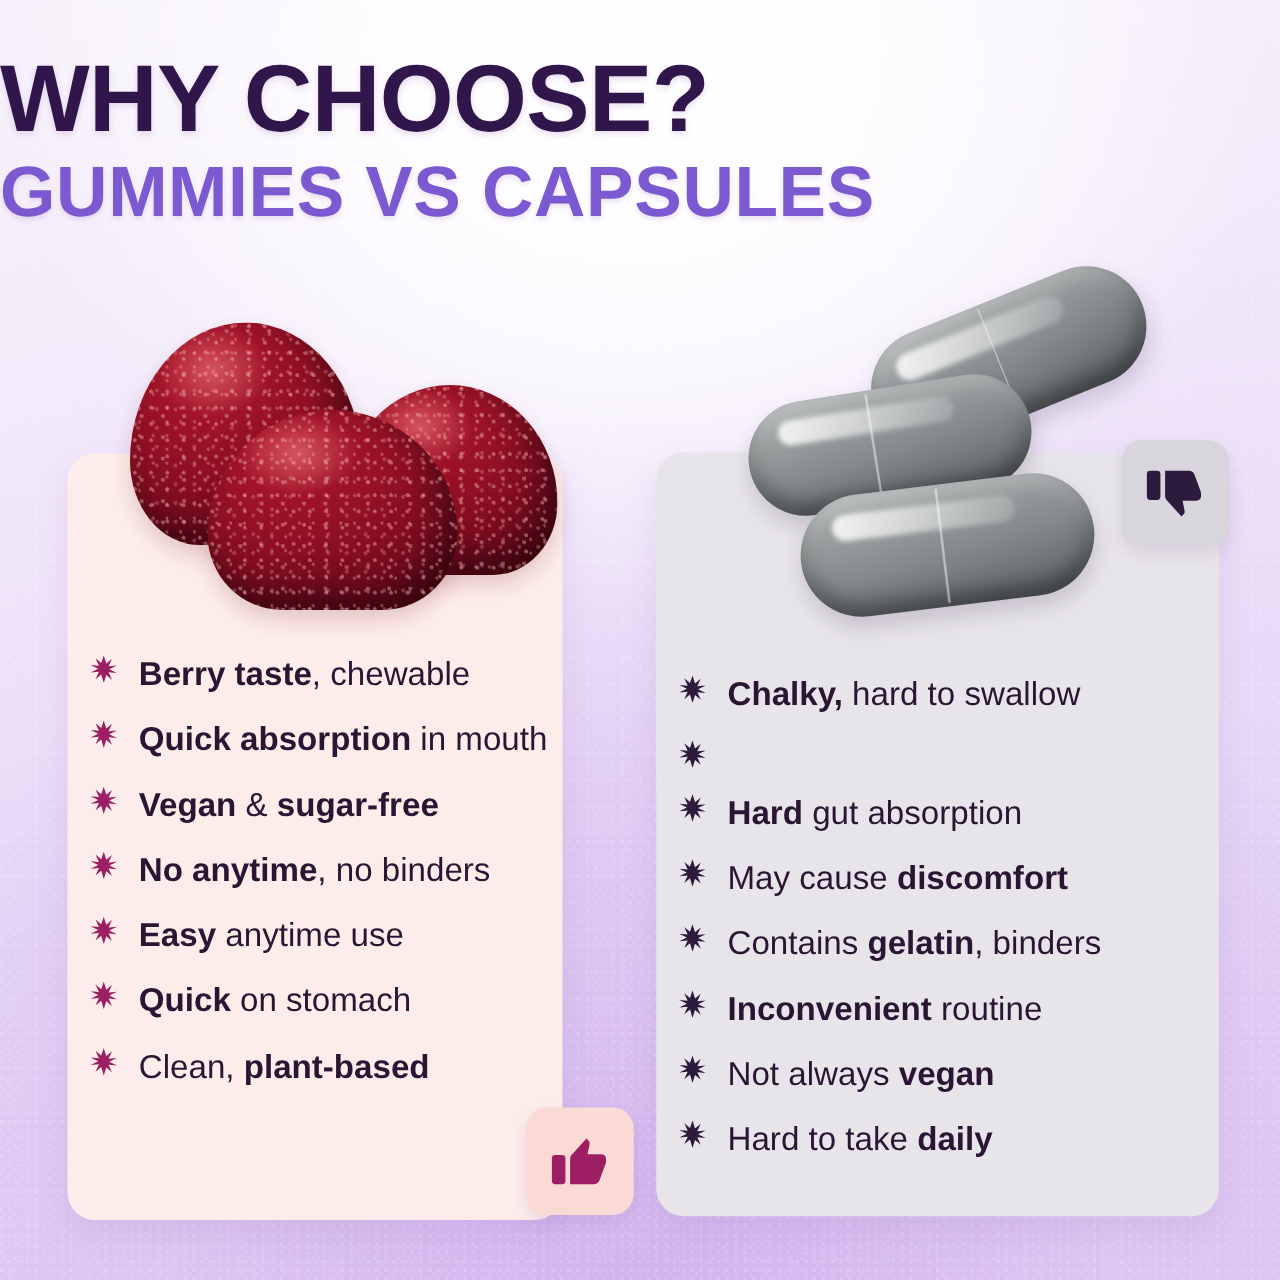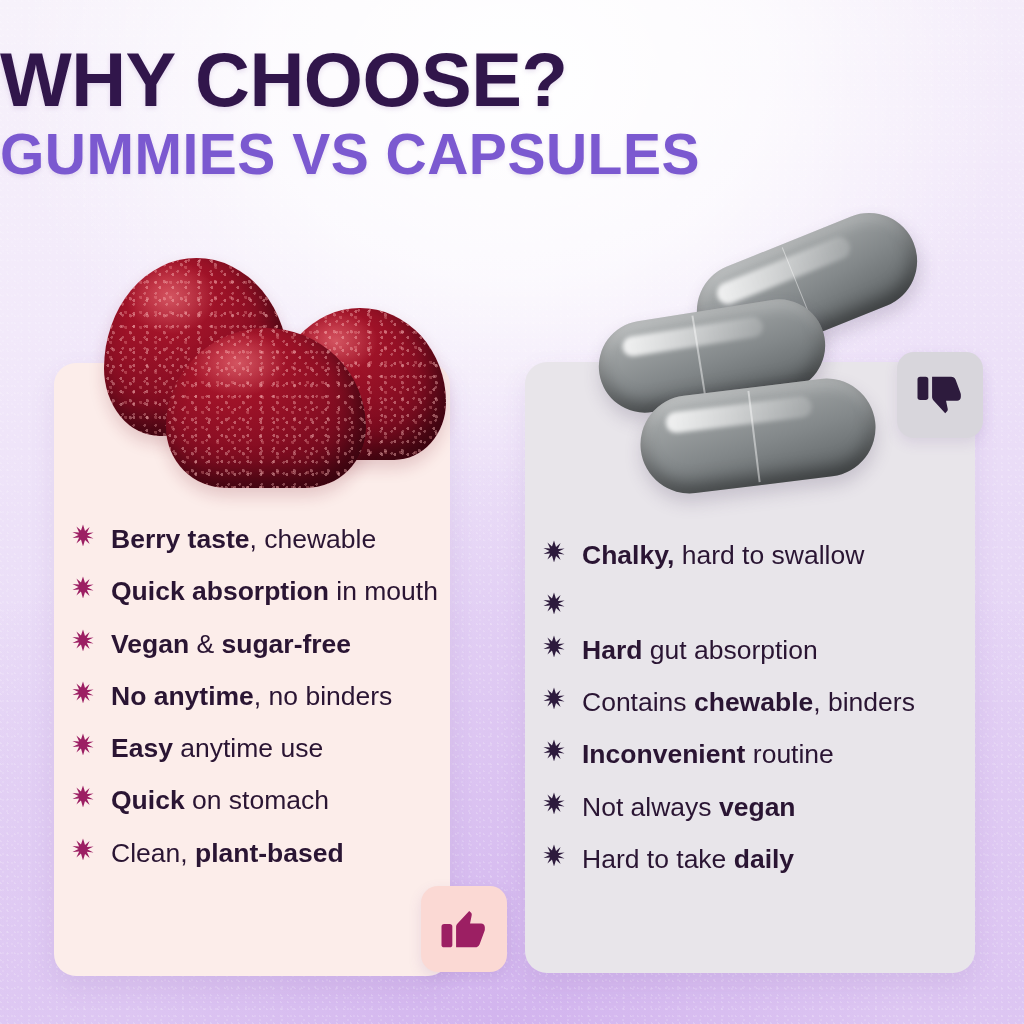--- a/index.html
+++ b/index.html
@@ -235,21 +235,27 @@
       <div class="item">
         <svg class="star" viewBox="0 0 24 24">
           <path d="M12 0.5l2.2 7.0 5.0-4.2-3.0 6.6 7.3-0.7-6.6 3.3 6.6 3.3-7.3-0.7 3.0 6.6-5.0-4.2L12 24.5l-2.2-7.5-5.0 4.2 3.0-6.6-7.3 0.7 6.6-3.3-6.6-3.3 7.3 0.7-3.0-6.6 5.0 4.2z"></path>
         </svg>
         <span class="txt"><b>Hard</b> gut absorption</span>
       </div>
       <div class="item">
         <svg class="star" viewBox="0 0 24 24">
           <path d="M12 0.5l2.2 7.0 5.0-4.2-3.0 6.6 7.3-0.7-6.6 3.3 6.6 3.3-7.3-0.7 3.0 6.6-5.0-4.2L12 24.5l-2.2-7.5-5.0 4.2 3.0-6.6-7.3 0.7 6.6-3.3-6.6-3.3 7.3 0.7-3.0-6.6 5.0 4.2z"></path>
         </svg>
-        <span class="txt">Contains <b>chewable</b>, binders</span>
+        <span class="txt">May cause <b>discomfort</b></span>
+      </div>
+      <div class="item">
+        <svg class="star" viewBox="0 0 24 24">
+          <path d="M12 0.5l2.2 7.0 5.0-4.2-3.0 6.6 7.3-0.7-6.6 3.3 6.6 3.3-7.3-0.7 3.0 6.6-5.0-4.2L12 24.5l-2.2-7.5-5.0 4.2 3.0-6.6-7.3 0.7 6.6-3.3-6.6-3.3 7.3 0.7-3.0-6.6 5.0 4.2z"></path>
+        </svg>
+        <span class="txt">Contains <b>gelatin</b>, binders</span>
       </div>
       <div class="item">
         <svg class="star" viewBox="0 0 24 24">
           <path d="M12 0.5l2.2 7.0 5.0-4.2-3.0 6.6 7.3-0.7-6.6 3.3 6.6 3.3-7.3-0.7 3.0 6.6-5.0-4.2L12 24.5l-2.2-7.5-5.0 4.2 3.0-6.6-7.3 0.7 6.6-3.3-6.6-3.3 7.3 0.7-3.0-6.6 5.0 4.2z"></path>
         </svg>
         <span class="txt"><b>Inconvenient</b> routine</span>
       </div>
       <div class="item">
         <svg class="star" viewBox="0 0 24 24">
           <path d="M12 0.5l2.2 7.0 5.0-4.2-3.0 6.6 7.3-0.7-6.6 3.3 6.6 3.3-7.3-0.7 3.0 6.6-5.0-4.2L12 24.5l-2.2-7.5-5.0 4.2 3.0-6.6-7.3 0.7 6.6-3.3-6.6-3.3 7.3 0.7-3.0-6.6 5.0 4.2z"></path>

